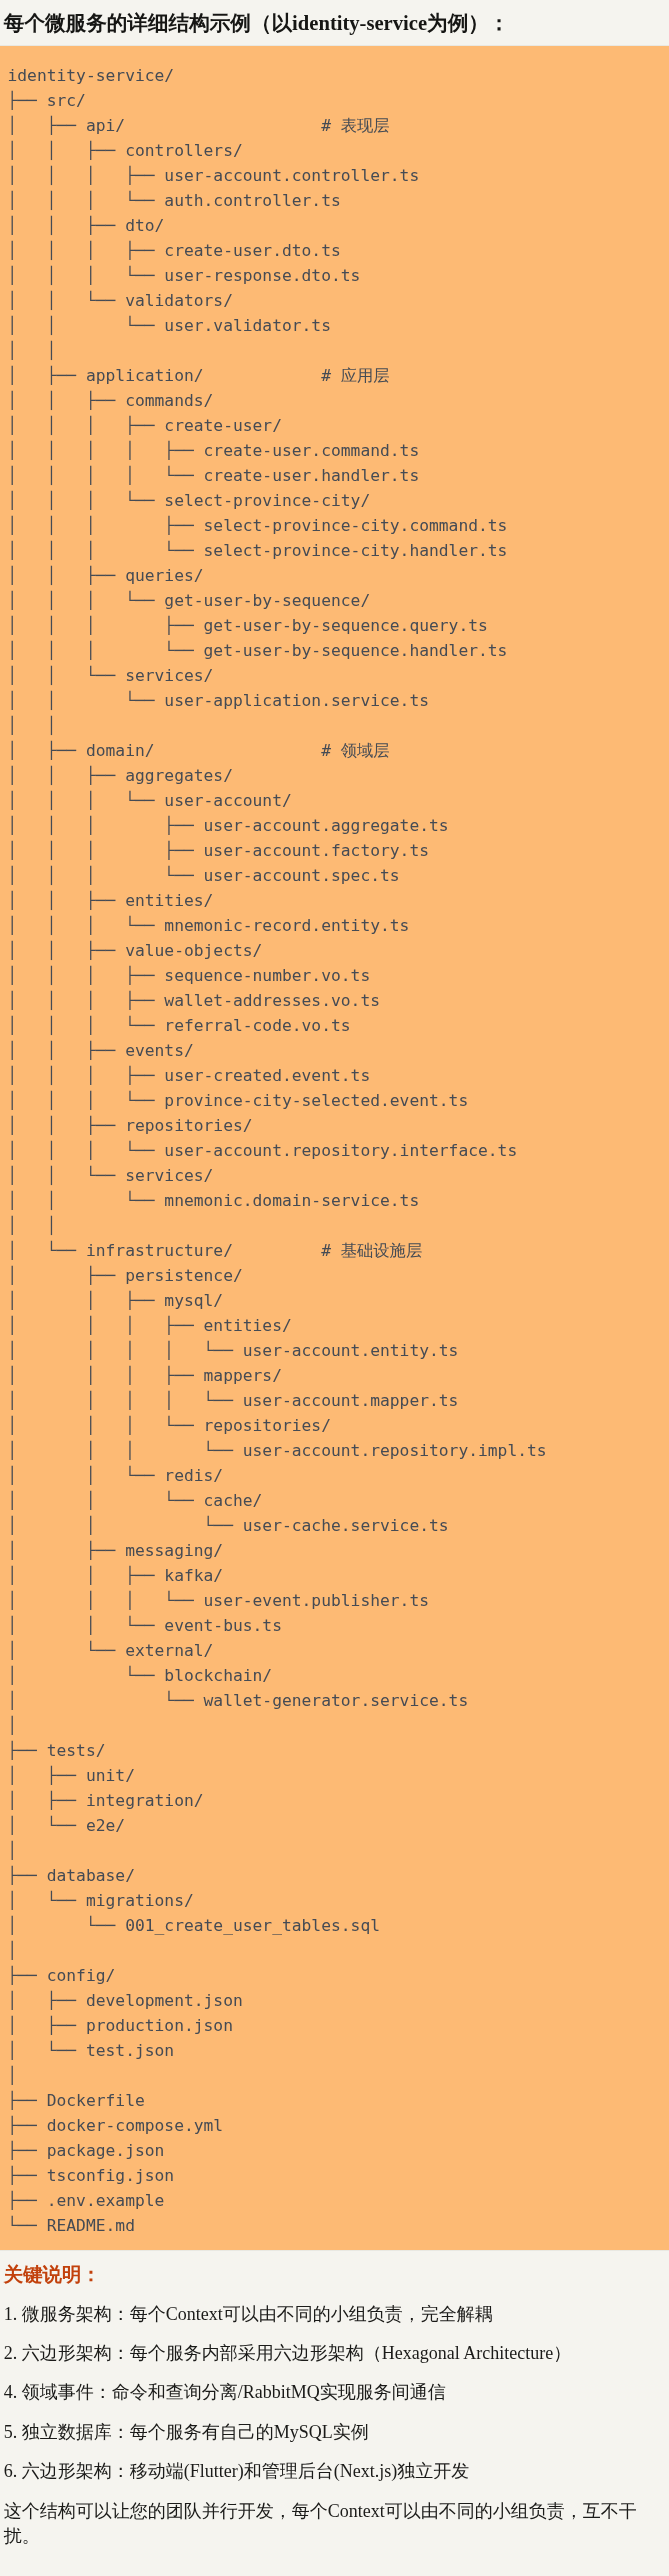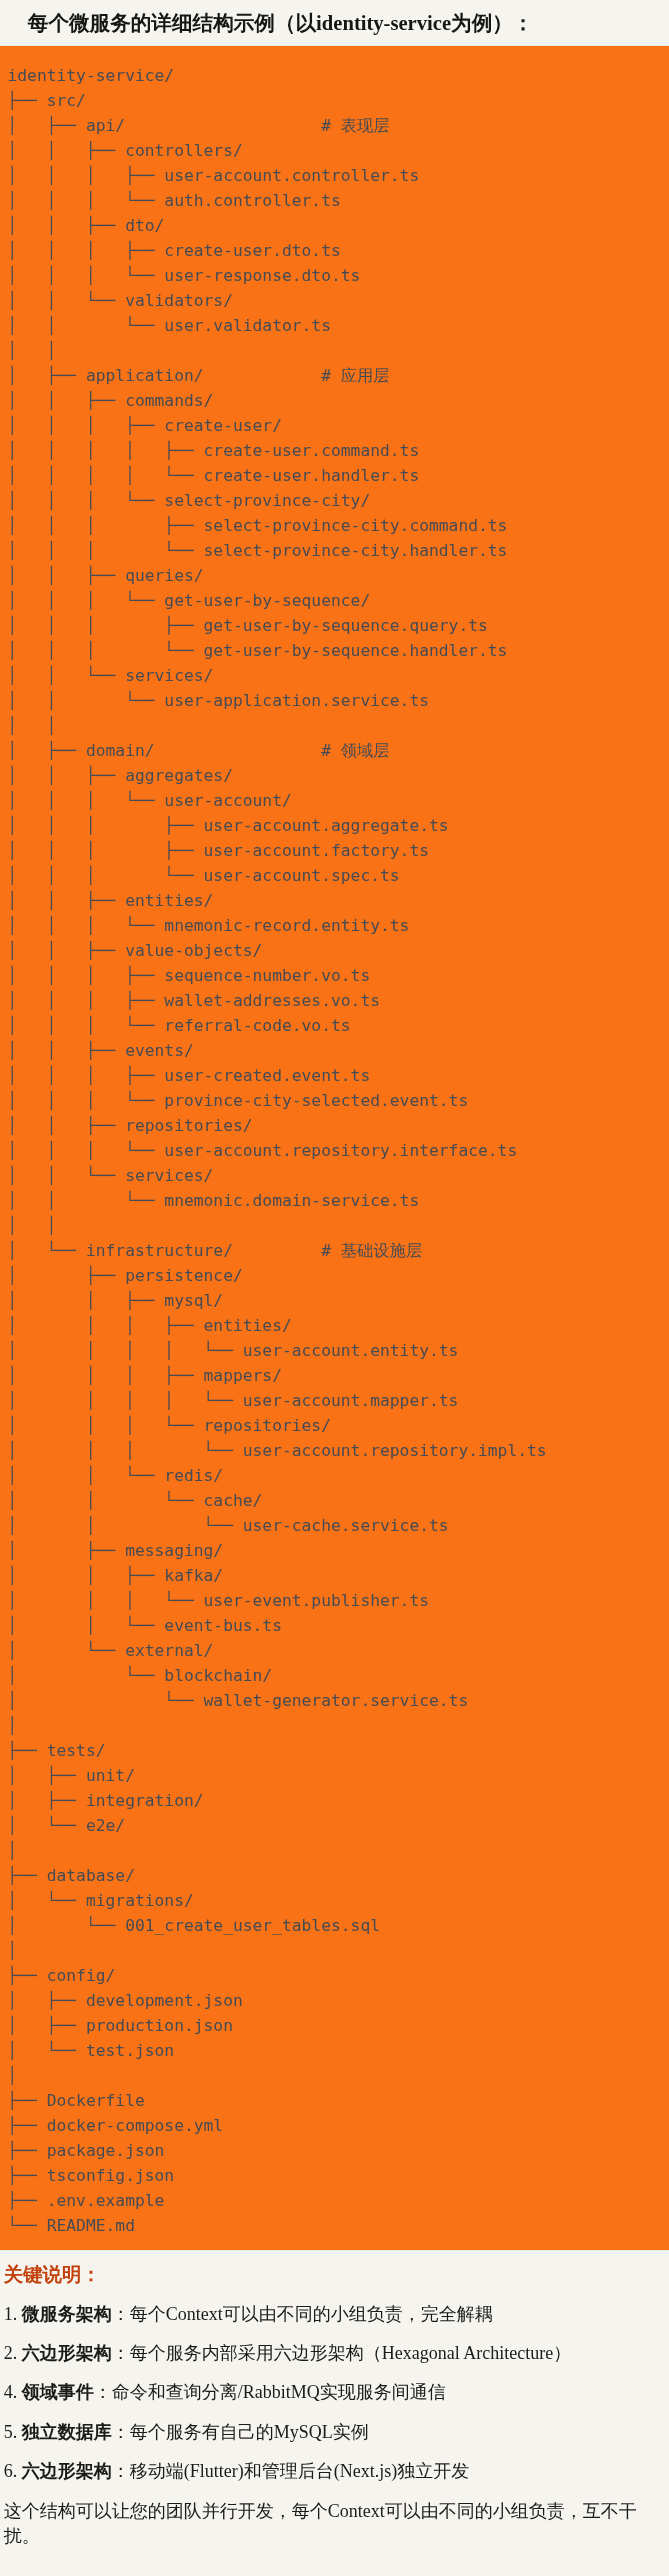--- a/index.html
+++ b/index.html
@@ -9,32 +9,31 @@
     background: #F5F4EF;
     color: #1B1B19;
     font-family: "Liberation Serif", "DejaVu Serif", serif;
     overflow: hidden;
     box-sizing: border-box;
   }
   .doc { width: 669px; }
 
   .doc-header {
     padding: 8.8px 6.3px 7.5px 3.8px;
-    margin-left: 24px;
   }
   .doc-title {
     font-size: 20.6px;
     line-height: 29px;
     font-weight: bold;
     color: #161614;
     margin: 0;
   }
 
   .code-block {
-    background: #f97316;
+    background: #fdba74;
     border-top: 0.6px solid #E9E8E2;
     border-bottom: 0.6px solid #E9E8E2;
     padding: 16.3px 7.5px 12px 7.5px;
     box-sizing: border-box;
   }
   .code-block pre {
     margin: 0;
     font-family: "DejaVu Sans Mono", "Liberation Mono", monospace;
     font-size: 16.3px;
     line-height: 25px;
@@ -57,21 +56,21 @@
     margin: 0;
     padding: 0;
   }
   .notes-list li {
     font-size: 18px;
     line-height: 25px;
     margin: 0 0 14.4px 0;
     color: #1B1B19;
   }
   .notes-list .item-num { font-weight: normal; }
-  .notes-list .item-label { font-weight: bold; }
+  .notes-list .item-label { font-weight: normal; }
   .closing-paragraph {
     margin: 0;
     font-size: 18px;
     line-height: 25px;
     color: #1B1B19;
   }
 </style>
 </head>
 <body>
 

